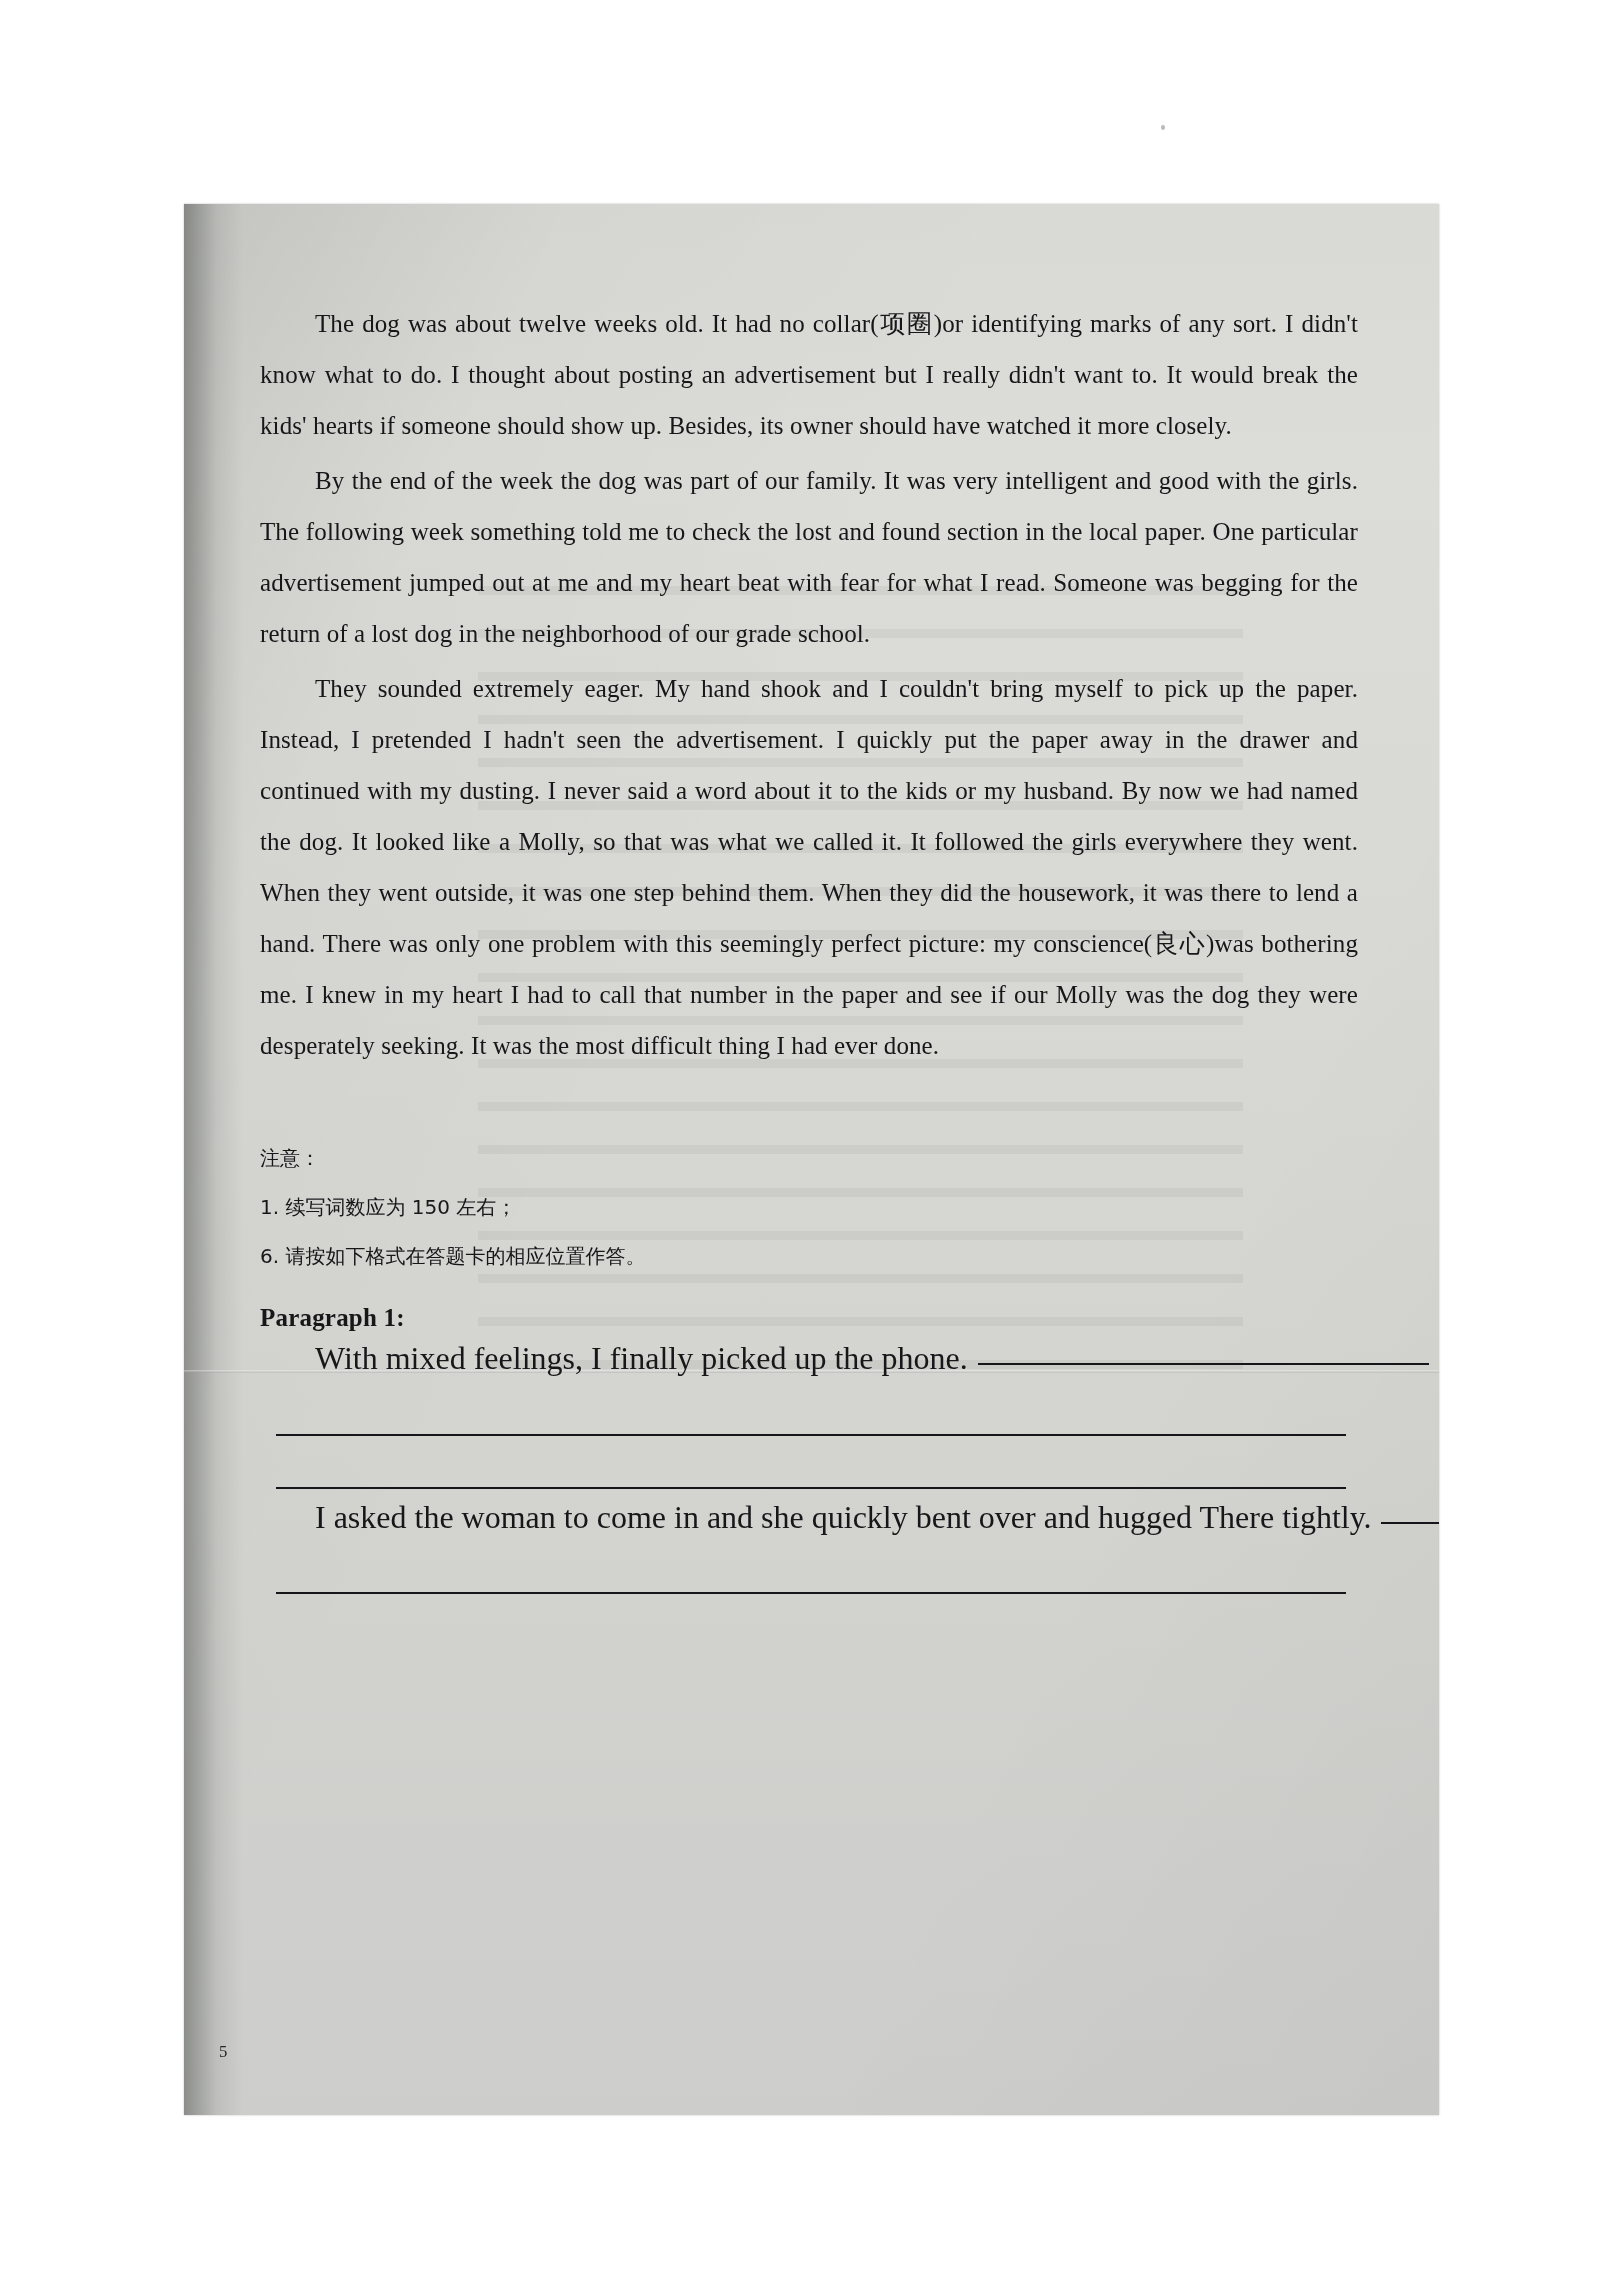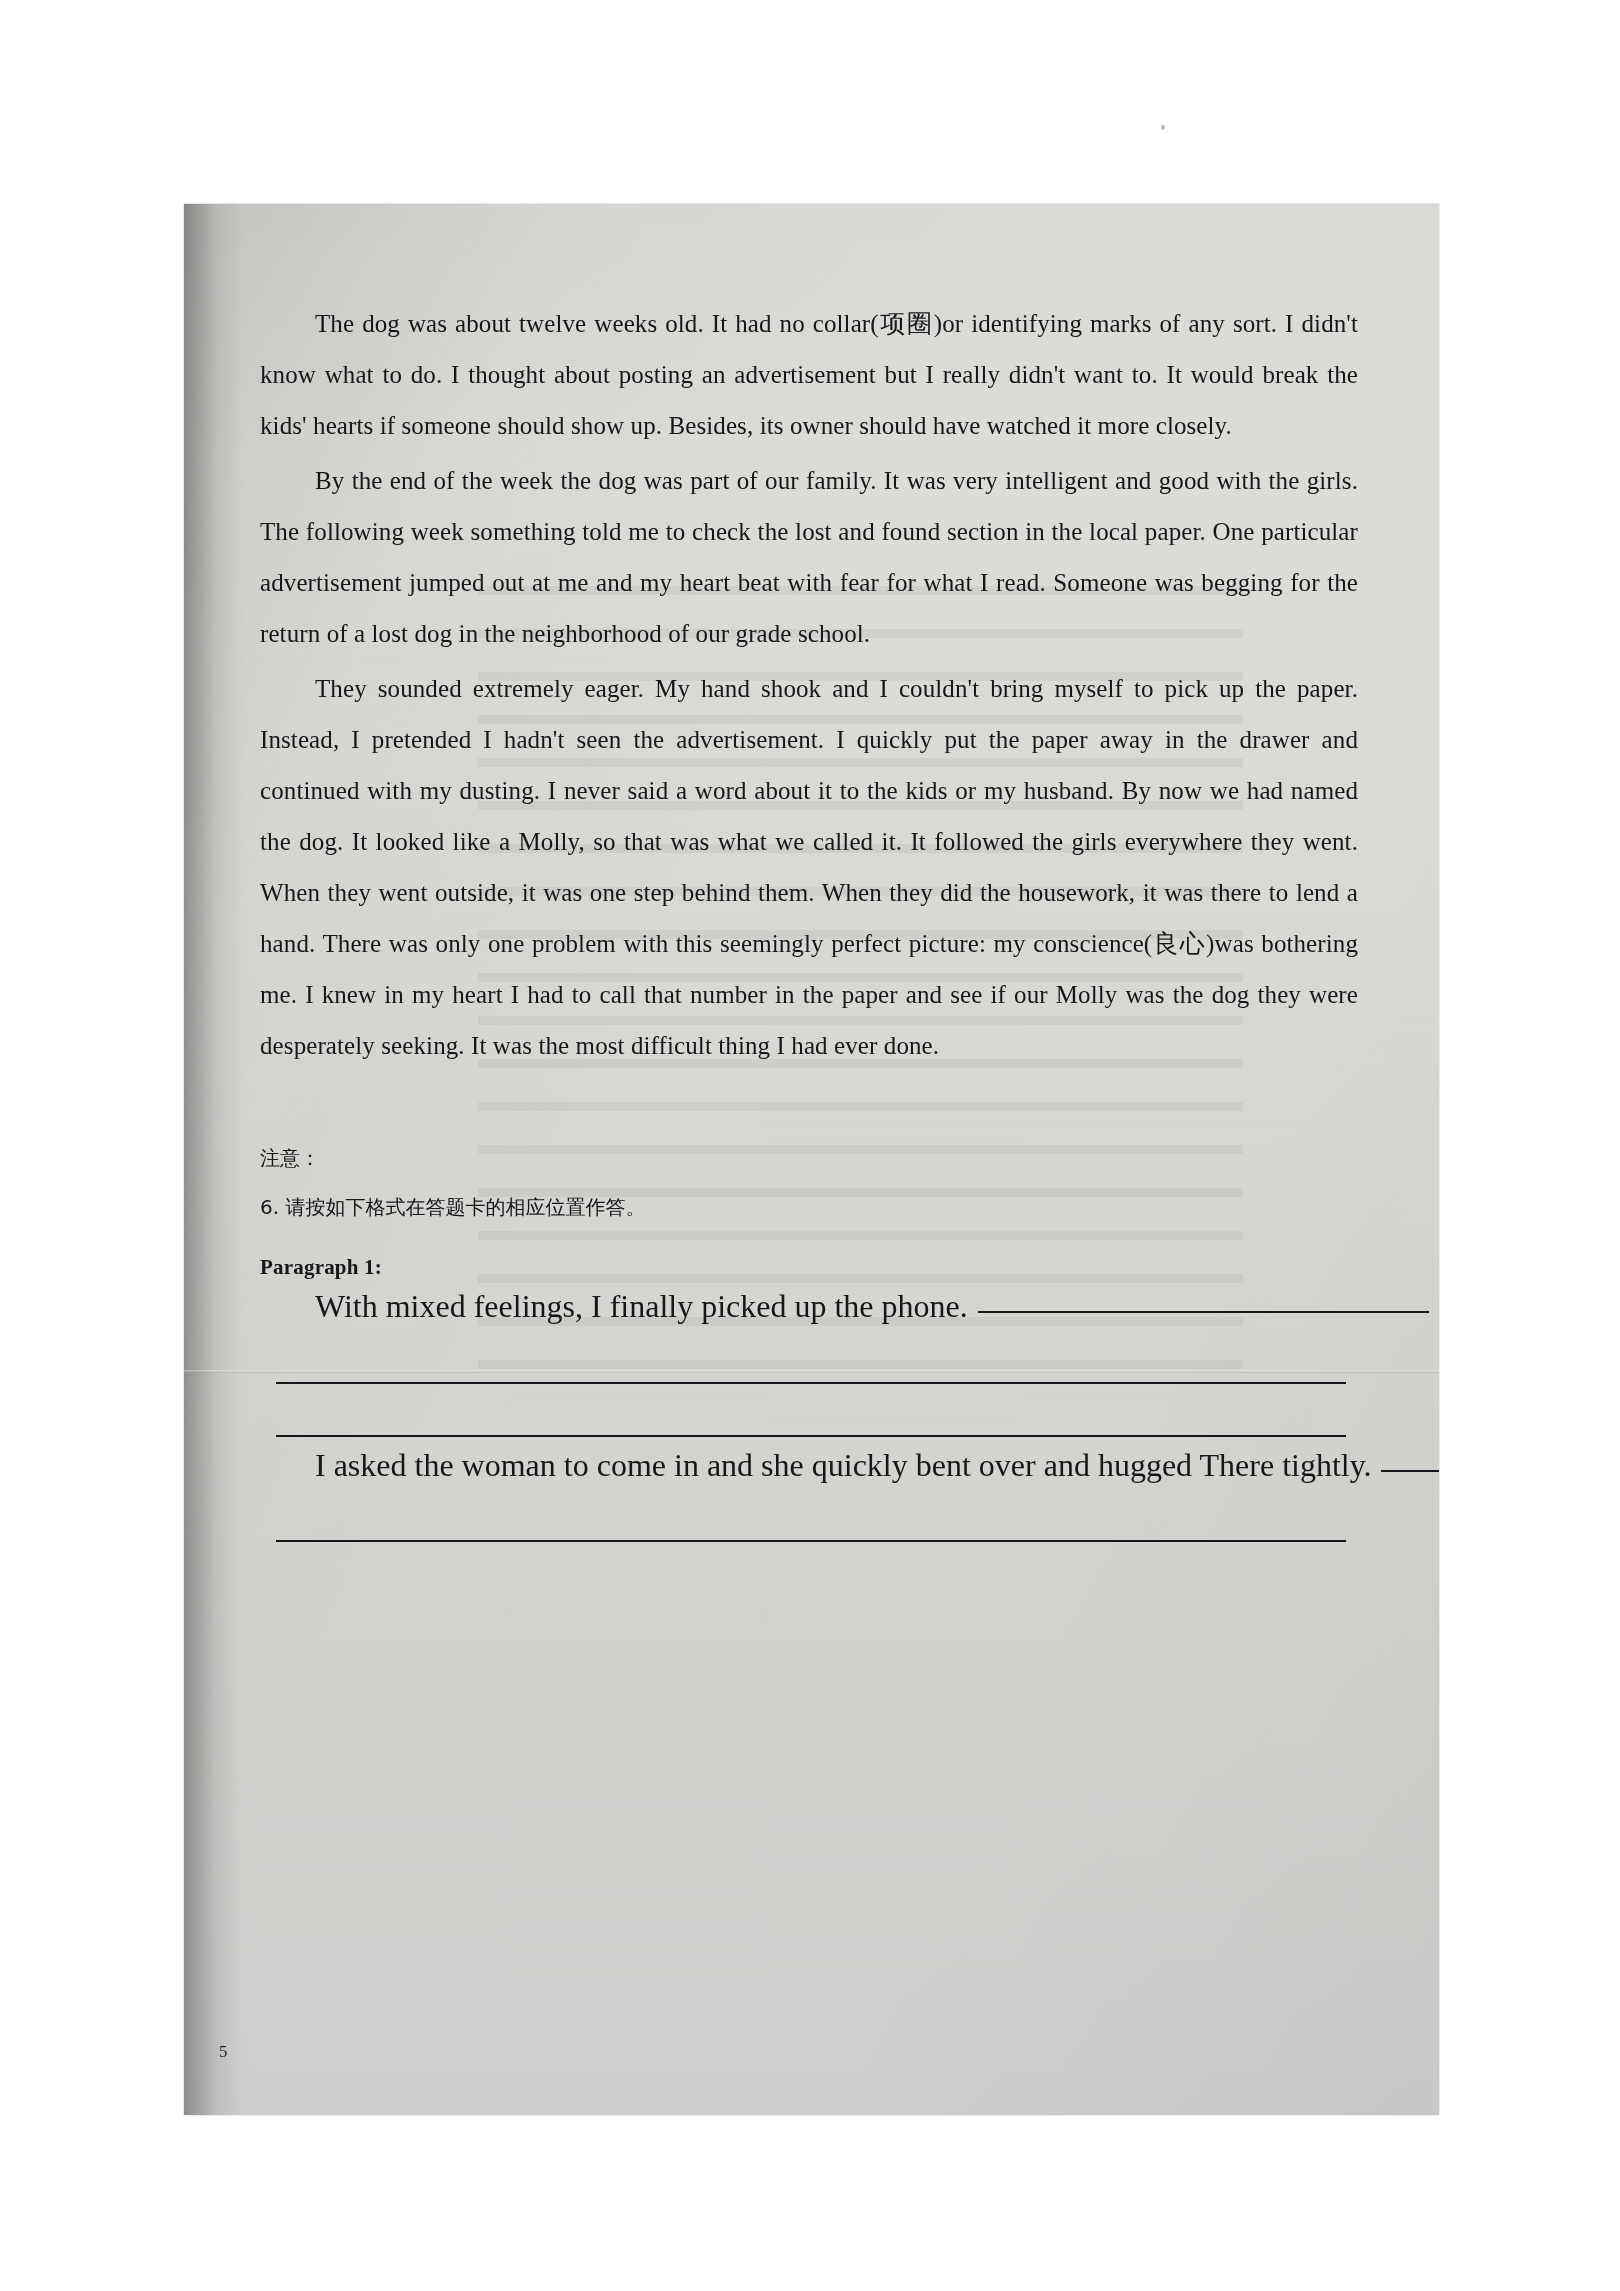--- a/index.html
+++ b/index.html
@@ -94,21 +94,21 @@
   .notes .cn {
     font-family: "DejaVu Sans", sans-serif;
     font-size: 20px;
   }
   .notes-line { margin: 0 0 3.9px 0; }
 
   .para-head {
     margin-top: 25.5px;
     margin-bottom: 2px;
     font-weight: bold;
-    font-size: 21px;
+    font-size: 25px;
     letter-spacing: 0.2px;
   }
 
   .answer-block { margin-bottom: 3.9px; }
 
   .ans-first {
     font-size: 32px;
     line-height: 49px;
     white-space: nowrap;
     padding-left: 55px;
@@ -156,20 +156,21 @@
     <div class="fold"></div>
 
     <div class="content">
 
       <p class="para">The dog was about twelve weeks old. It had no collar(项圈)or identifying marks of any sort. I didn't know what to do. I thought about posting an advertisement but I really didn't want to. It would break the kids' hearts if someone should show up. Besides, its owner should have watched it more closely.</p>
       <p class="para">By the end of the week the dog was part of our family. It was very intelligent and good with the girls. The following week something told me to check the lost and found section in the local paper. One particular advertisement jumped out at me and my heart beat with fear for what I read. Someone was begging for the return of a lost dog in the neighborhood of our grade school.</p>
       <p class="para">They sounded extremely eager. My hand shook and I couldn't bring myself to pick up the paper. Instead, I pretended I hadn't seen the advertisement. I quickly put the paper away in the drawer and continued with my dusting. I never said a word about it to the kids or my husband. By now we had named the dog. It looked like a Molly, so that was what we called it. It followed the girls everywhere they went. When they went outside, it was one step behind them. When they did the housework, it was there to lend a hand. There was only one problem with this seemingly perfect picture: my conscience(良心)was bothering me. I knew in my heart I had to call that number in the paper and see if our Molly was the dog they were desperately seeking. It was the most difficult thing I had ever done.</p>
 
       <div class="notes">
         <div class="notes-line cn">注意：</div>
+        <div class="notes-line cn">1. 续写词数应为 150 左右；</div>
         <div class="notes-line cn">6. 请按如下格式在答题卡的相应位置作答。</div>
       </div>
 
       <div class="answer-block">
         <div class="para-head">Paragraph 1:</div>
         <div class="ans-first">
           <span>With mixed feelings, I finally picked up the phone.</span><span class="rule-inline" style="width:451px"></span>
         </div>
         <div class="rule-full"></div>
         <div class="rule-full"></div>

